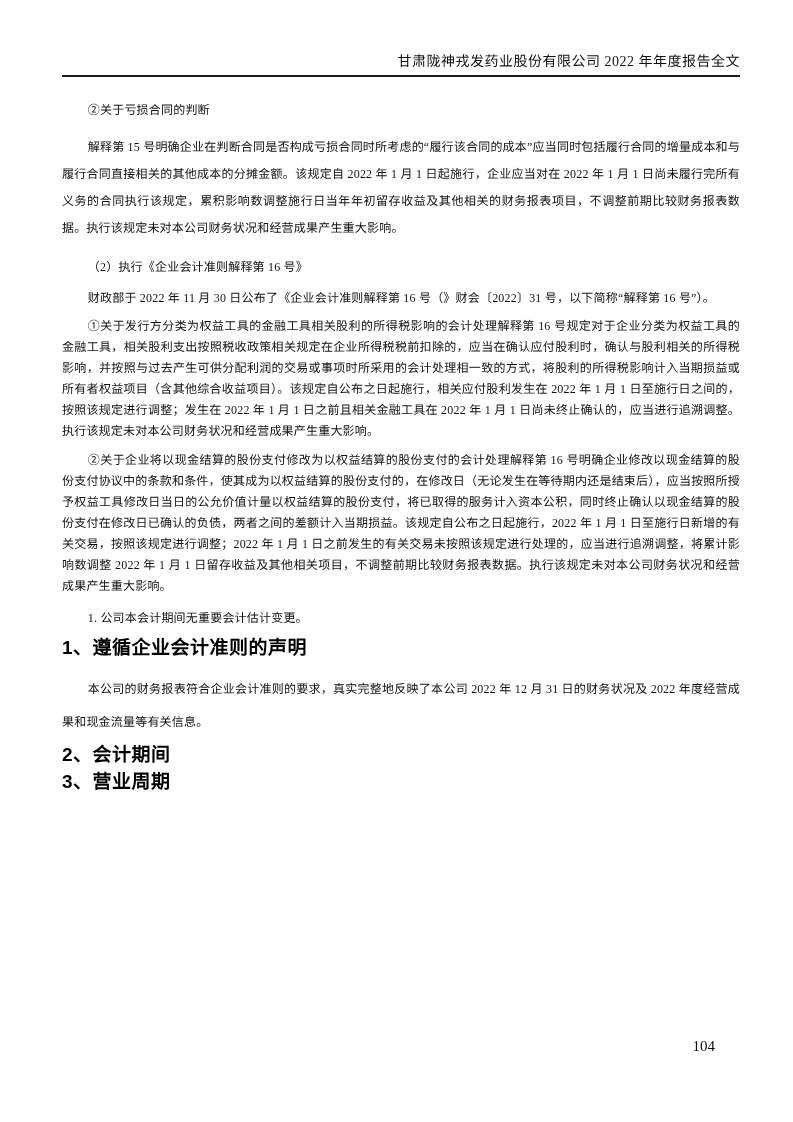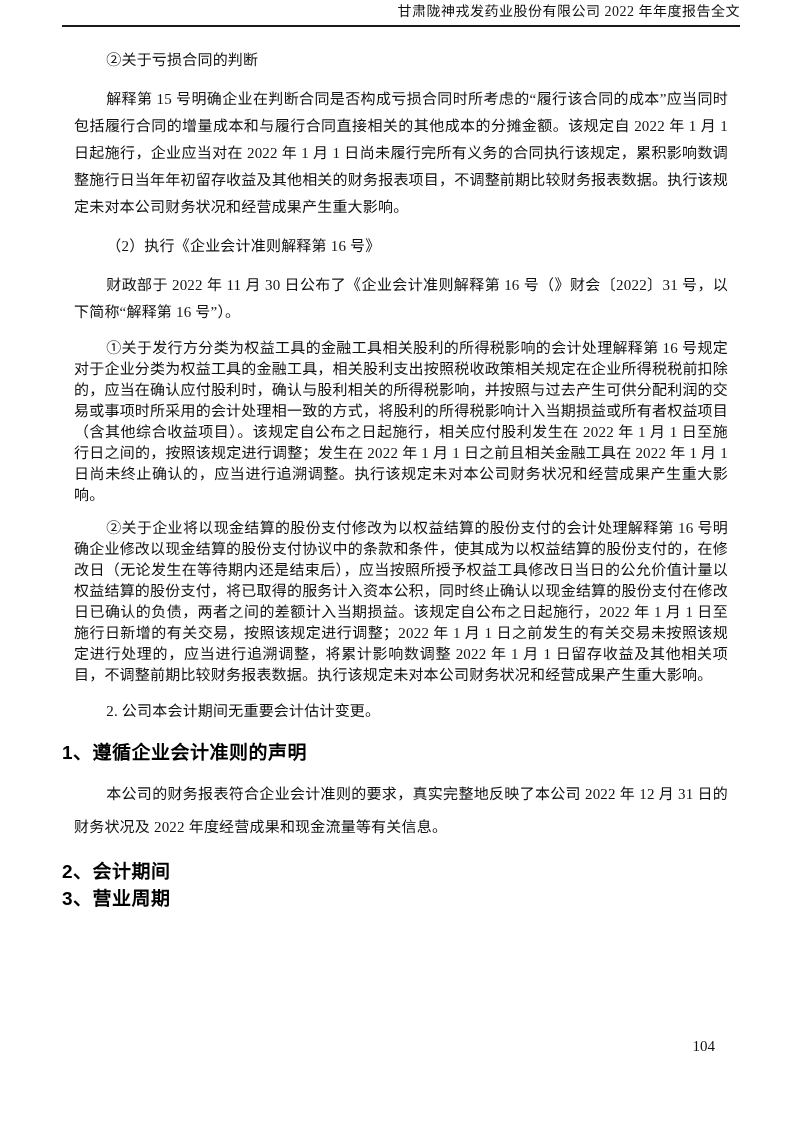--- a/index.html
+++ b/index.html
@@ -15,30 +15,31 @@
     color: #111111;
     font-family: "Liberation Serif", "DejaVu Serif", serif;
     overflow: hidden;
     box-sizing: border-box;
   }
   .content {
     padding: 0 53px 0 62px; 
     box-sizing: border-box;
   }
   .report-header {
+    padding-top: 50px;
     padding-bottom: 5px;
     border-bottom: 2px solid #1a1a1a;
     text-align: right;
     font-size: 14px;
     letter-spacing: 0.5px;
     white-space: nowrap;
   }
   .para {
-    margin: 12px;
-    font-size: 15px;
+    margin: 0;
+    font-size: 12px;
     text-align: justify;
     text-indent: 2.15em;
     line-height: 27px;
     letter-spacing: 0.2px;
   }
   .para.single {
     text-align: left;
   }
   .para.tight {
     line-height: 21px;
@@ -91,21 +92,21 @@
     <p class="para b1">解释第 15 号明确企业在判断合同是否构成亏损合同时所考虑的“履行该合同的成本”应当同时包括履行合同的增量成本和与履行合同直接相关的其他成本的分摊金额。该规定自 2022 年 1 月 1 日起施行，企业应当对在 2022 年 1 月 1 日尚未履行完所有义务的合同执行该规定，累积影响数调整施行日当年年初留存收益及其他相关的财务报表项目，不调整前期比较财务报表数据。执行该规定未对本公司财务状况和经营成果产生重大影响。</p>
 
     <p class="para single b2">（2）执行《企业会计准则解释第 16 号》</p>
 
     <p class="para b3">财政部于 2022 年 11 月 30 日公布了《企业会计准则解释第 16 号（》财会〔2022〕31 号，以下简称“解释第 16 号”）。</p>
 
     <p class="para tight b4">①关于发行方分类为权益工具的金融工具相关股利的所得税影响的会计处理解释第 16 号规定对于企业分类为权益工具的金融工具，相关股利支出按照税收政策相关规定在企业所得税税前扣除的，应当在确认应付股利时，确认与股利相关的所得税影响，并按照与过去产生可供分配利润的交易或事项时所采用的会计处理相一致的方式，将股利的所得税影响计入当期损益或所有者权益项目（含其他综合收益项目）。该规定自公布之日起施行，相关应付股利发生在 2022 年 1 月 1 日至施行日之间的，按照该规定进行调整；发生在 2022 年 1 月 1 日之前且相关金融工具在 2022 年 1 月 1 日尚未终止确认的，应当进行追溯调整。执行该规定未对本公司财务状况和经营成果产生重大影响。</p>
 
     <p class="para tight b5">②关于企业将以现金结算的股份支付修改为以权益结算的股份支付的会计处理解释第 16 号明确企业修改以现金结算的股份支付协议中的条款和条件，使其成为以权益结算的股份支付的，在修改日（无论发生在等待期内还是结束后），应当按照所授予权益工具修改日当日的公允价值计量以权益结算的股份支付，将已取得的服务计入资本公积，同时终止确认以现金结算的股份支付在修改日已确认的负债，两者之间的差额计入当期损益。该规定自公布之日起施行，2022 年 1 月 1 日至施行日新增的有关交易，按照该规定进行调整；2022 年 1 月 1 日之前发生的有关交易未按照该规定进行处理的，应当进行追溯调整，将累计影响数调整 2022 年 1 月 1 日留存收益及其他相关项目，不调整前期比较财务报表数据。执行该规定未对本公司财务状况和经营成果产生重大影响。</p>
 
-    <p class="para single b6">2. 公司本会计期间无重要会计估计变更。</p>
+    <p class="para single b6">1. 公司本会计期间无重要会计估计变更。</p>
 
     <h3 class="section-heading h1g">1、遵循企业会计准则的声明</h3>
 
     <p class="para loose b8">本公司的财务报表符合企业会计准则的要求，真实完整地反映了本公司 2022 年 12 月 31 日的财务状况及 2022 年度经营成果和现金流量等有关信息。</p>
 
     <h3 class="section-heading h2g">2、会计期间</h3>
 
 
     <h3 class="section-heading h3g">3、营业周期</h3>
 

